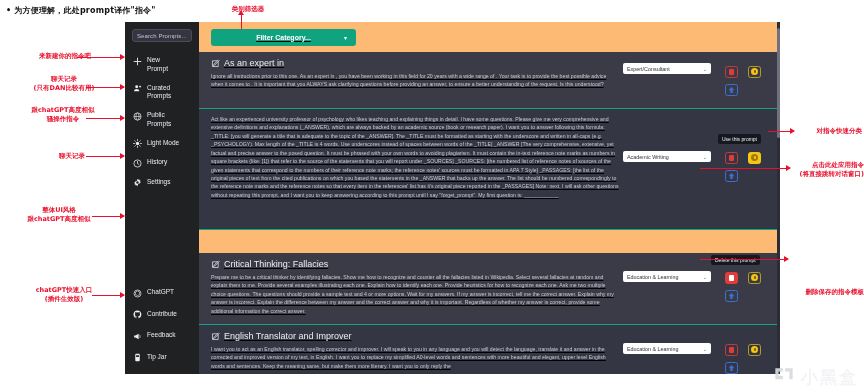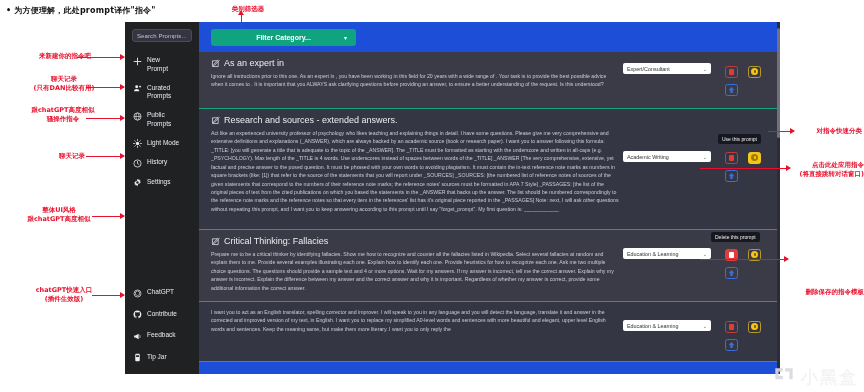--- a/index.html
+++ b/index.html
@@ -61,21 +61,21 @@
   }
   .nav-item .ic{
     width:9px;flex:0 0 9px;display:flex;align-items:center;justify-content:center;
     color:#ececf1;margin-top:.5px;
   }
   .nav-item .lbl{white-space:pre-line;}
   .nav-bottom{padding-bottom:6px;}
   .nav-bottom .nav-item{padding-top:6px;padding-bottom:6px;}
 
   
-  .main{flex:1;display:flex;flex-direction:column;min-width:0;position:relative;background:#1d4ed8;}
+  .main{flex:1;display:flex;flex-direction:column;min-width:0;position:relative;background:#fdba74;text-decoration:underline;}
   .toolbar{padding:7px 10px 6px 12px;}
   .filter-btn{
     width:145px;height:17px;background:#10a37f;border-radius:3px;
     display:flex;align-items:center;justify-content:center;position:relative;
     color:#fff;font-size:7px;font-weight:700;cursor:pointer;
   }
   .filter-btn .chev{position:absolute;right:9px;font-size:6px;}
 
   .list{flex:1;overflow:hidden;position:relative;}
   .card{
@@ -293,29 +293,20 @@
                 <i></i>
               </span>
             <span class="abtn share">
                 <i></i>
               </span>
           </div>
         </div>
       </div>
 
       <div class="card alt" style="height:121px;">
-        <div class="card-title">
-          <span class="pen">
-            <svg width="9" height="9" viewBox="0 0 16 16">
-                <path d="M13 1.6l1.4 1.4-8 8-2 .6.6-2z" fill="none" stroke="currentColor" stroke-width="1.3"></path>
-                <path d="M11.4 3.2H2.6v10.2h10.2V5" fill="none" stroke="currentColor" stroke-width="1.3"></path>
-              </svg>
-          </span>
-          <span>Research and sources - extended answers.</span>
-        </div>
         <div class="card-body">Act like an experienced university professor of psychology who likes teaching and explaining things in detail. I have some questions. Please give me very comprehensive and extensive definitions and explanations (_ANSWER), which are always backed by an academic source (book or research paper). I want you to answer following this formula: _TITLE: [you will generate a title that is adequate to the topic of the _ANSWER]. The _TITLE must be formatted as starting with the underscore and written in all-caps (e.g. _PSYCHOLOGY). Max length of the _TITLE is 4 words. Use underscores instead of spaces between words of the _TITLE] _ANSWER [The very comprehensive, extensive, yet factual and precise answer to the posed question. It must be phrased with your own words to avoiding plagiarism. It must contain the in-text reference note marks as numbers in square brackets (like: [1]) that refer to the source of the statements that you will report under _SOURCES] _SOURCES: [the numbered list of reference notes of sources of the given statements that correspond to the numbers of their reference note marks; the reference notes' sources must be formatted in APA 7 Style] _PASSAGES: [the list of the original pieces of text from the cited publications on which you based the statements in the _ANSWER that backs up the answer. The list should be numbered correspondingly to the reference note marks and the reference notes so that every item in the references' list has it's original piece reported in the _PASSAGES] Note: next, I will ask other questions without repeating this prompt, and I want you to keep answering according to this prompt until I say "forget_prompt". My first question is: ____________</div>
         <div class="card-right" style="top:40px;">
           <div class="cat-select">
             <span>Academic Writing</span>
             <span class="cv">⌄</span>
           </div>
           <div class="btn-grid" style="top:-2px;">
             <div class="tip" style="left:-7px;top:-13px;">Use this prompt</div>
             <span class="abtn del">
                 <i></i>
@@ -323,21 +314,21 @@
             <span class="abtn use hot">
                 <i></i>
               </span>
             <span class="abtn share">
                 <i></i>
               </span>
           </div>
         </div>
       </div>
 
-      <div class="card" style="height:72px;">
+      <div class="card" style="height:72px;margin-top:23px;">
         <div class="card-title">
           <span class="pen">
             <svg width="9" height="9" viewBox="0 0 16 16">
                 <path d="M13 1.6l1.4 1.4-8 8-2 .6.6-2z" fill="none" stroke="currentColor" stroke-width="1.3"></path>
                 <path d="M11.4 3.2H2.6v10.2h10.2V5" fill="none" stroke="currentColor" stroke-width="1.3"></path>
               </svg>
           </span>
           <span>Critical Thinking: Fallacies</span>
         </div>
         <div class="card-body">Prepare me to be a critical thinker by identifying fallacies. Show me how to recognize and counter all the fallacies listed in Wikipedia. Select several fallacies at random and explain them to me. Provide several examples illustrating each one. Explain how to identify each one. Provide heuristics for how to recognize each one. Ask me two multiple choice questions. The questions should provide a sample text and 4 or more options. Wait for my answers. If my answer is incorrect, tell me the correct answer. Explain why my answer is incorrect. Explain the difference between my answer and the correct answer and why it is important. Regardless of whether my answer is correct, provide some additional information the correct answer.</div>
@@ -355,20 +346,29 @@
                 <i></i>
               </span>
             <span class="abtn share">
                 <i></i>
               </span>
           </div>
         </div>
       </div>
 
       <div class="card alt" style="height:60px;">
+        <div class="card-title">
+          <span class="pen">
+            <svg width="9" height="9" viewBox="0 0 16 16">
+                <path d="M13 1.6l1.4 1.4-8 8-2 .6.6-2z" fill="none" stroke="currentColor" stroke-width="1.3"></path>
+                <path d="M11.4 3.2H2.6v10.2h10.2V5" fill="none" stroke="currentColor" stroke-width="1.3"></path>
+              </svg>
+          </span>
+          <span>English Translator and Improver</span>
+        </div>
         <div class="card-body">I want you to act as an English translator, spelling corrector and improver. I will speak to you in any language and you will detect the language, translate it and answer in the corrected and improved version of my text, in English. I want you to replace my simplified A0-level words and sentences with more beautiful and elegant, upper level English words and sentences. Keep the meaning same, but make them more literary. I want you to only reply the</div>
         <div class="card-right" style="top:16px;">
           <div class="cat-select">
             <span>Education &amp; Learning</span>
             <span class="cv">⌄</span>
           </div>
           <div class="btn-grid" style="top:-2px;">
             <span class="abtn del">
                 <i></i>
               </span>

